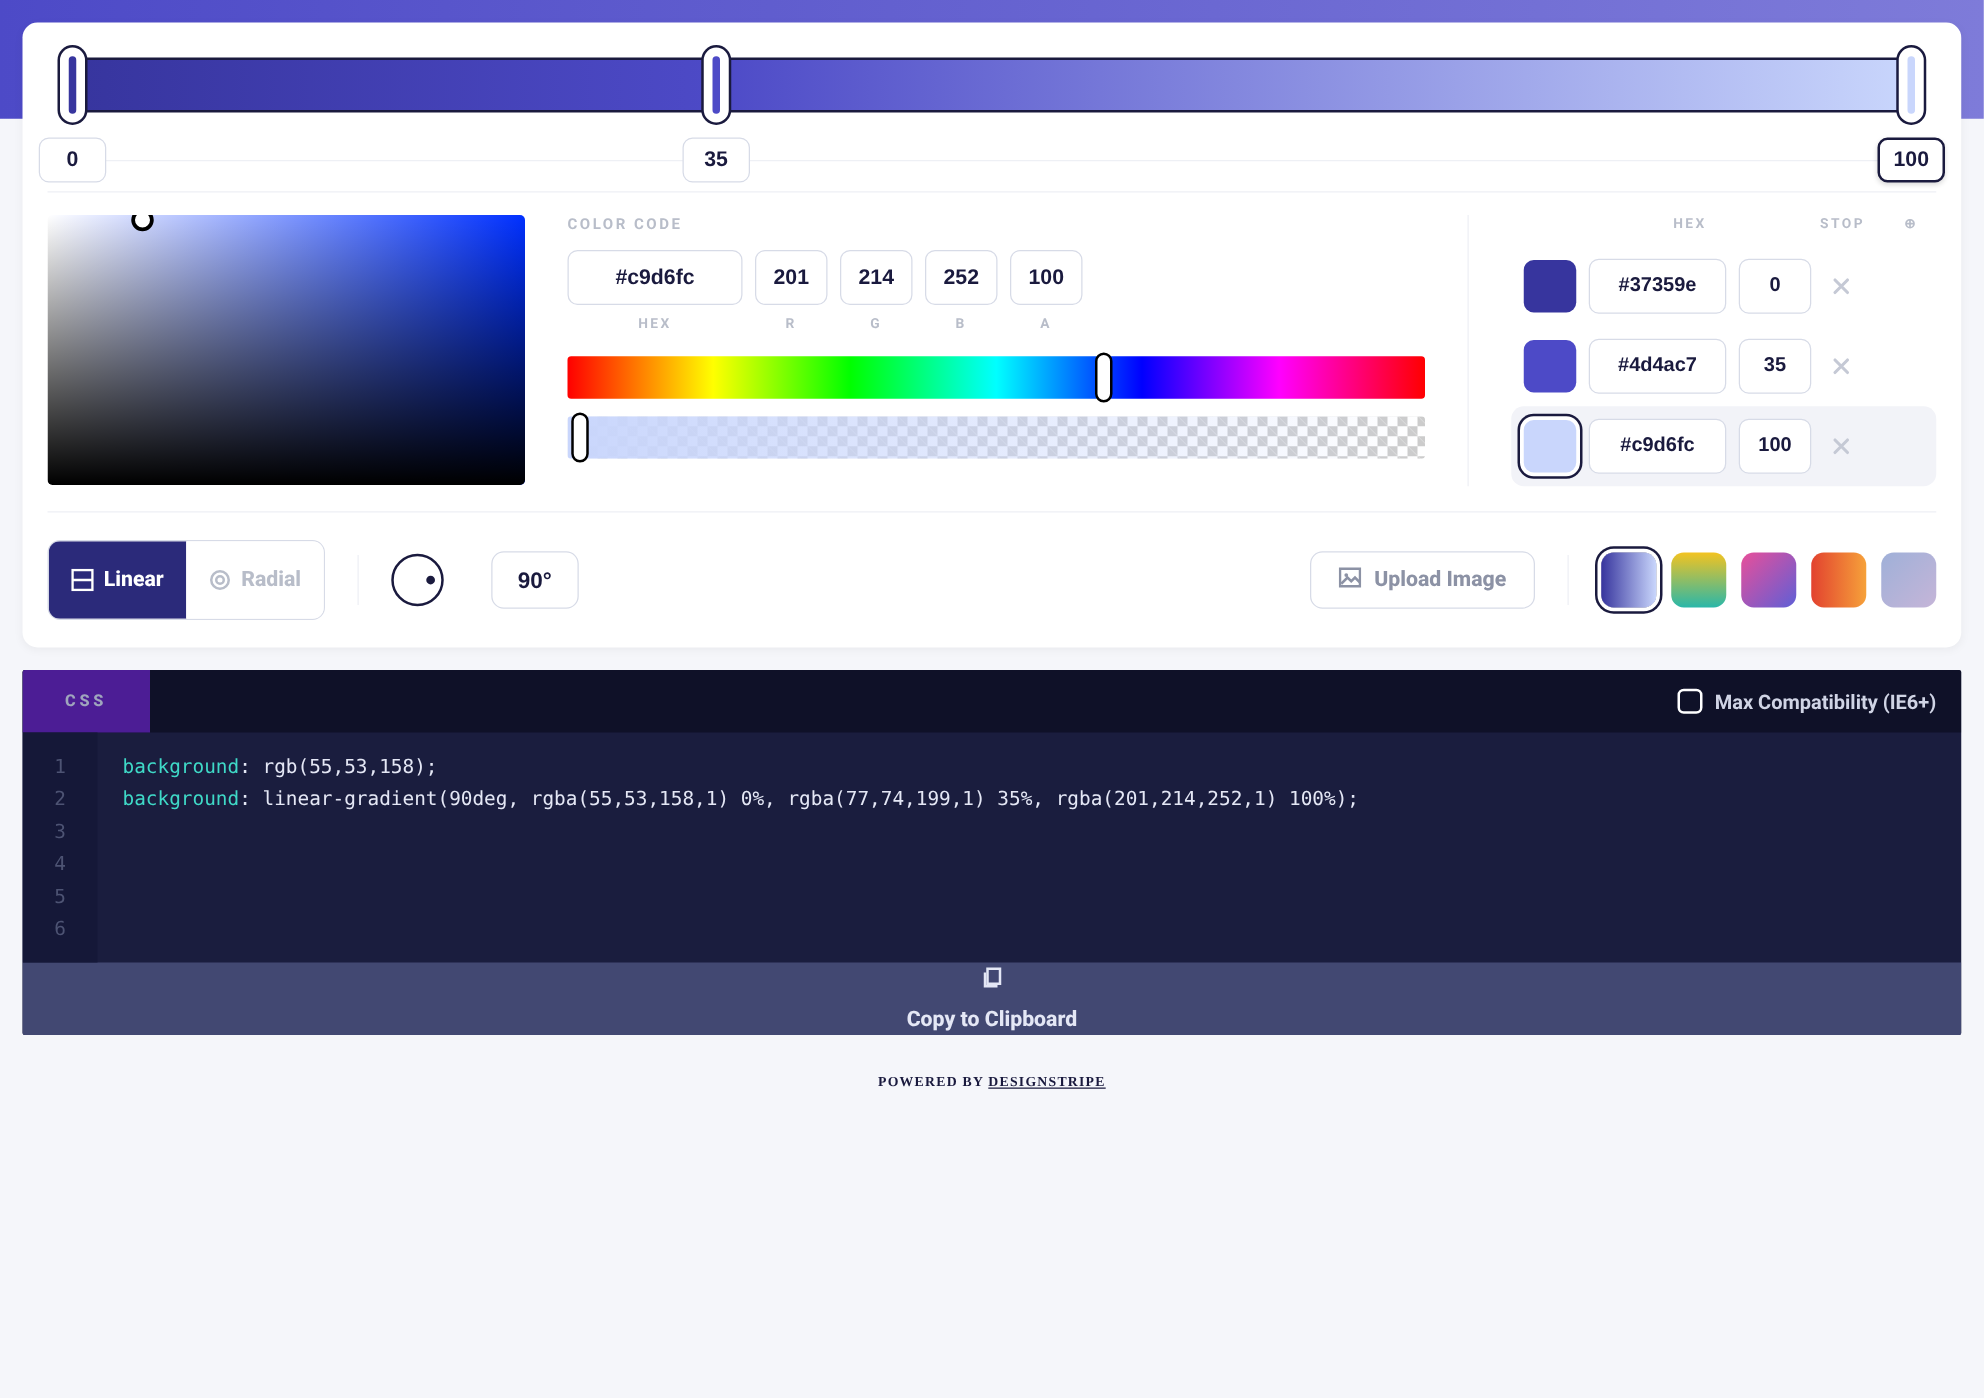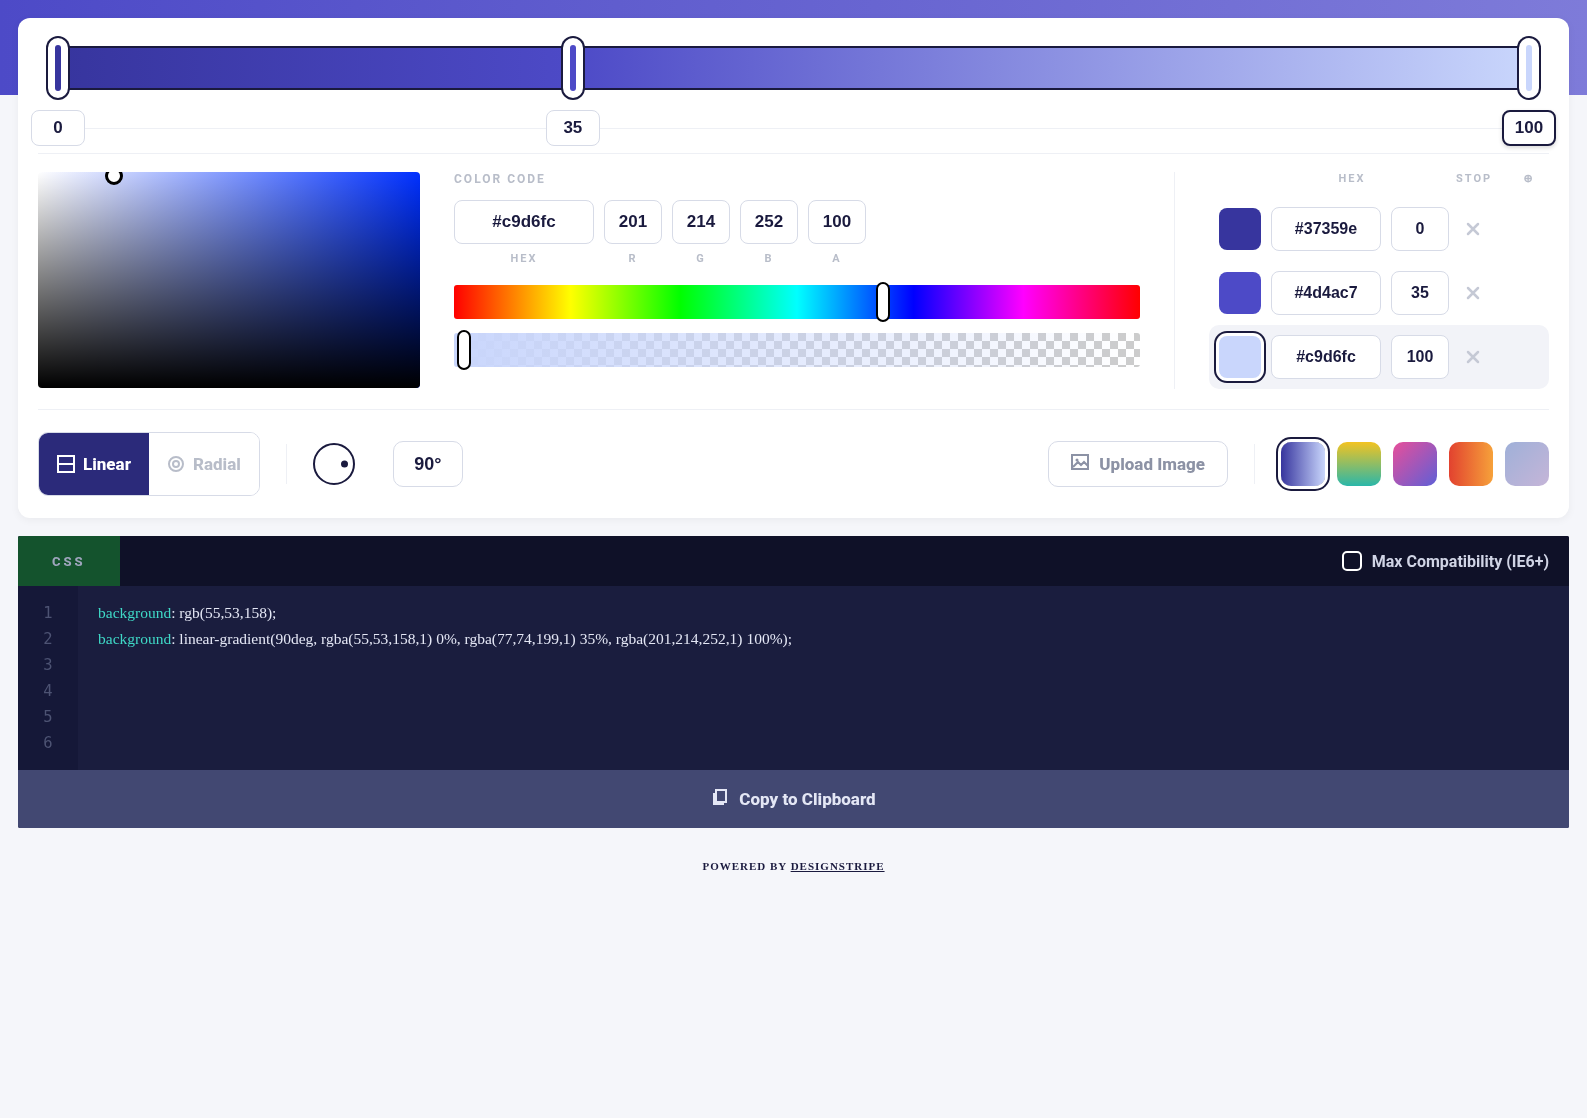--- a/index.html
+++ b/index.html
@@ -295,21 +295,21 @@
 }
 .code-tab {
   padding: 0 34px;
   height: 100%;
   display: flex;
   align-items: center;
   font-size: 13px;
   font-weight: 800;
   letter-spacing: 3px;
   color: #9fa5bd;
-  background: #14532d;
+  background: #4c1d95;
 }
 .compat {
   margin-left: auto;
   margin-right: 20px;
   display: flex;
   align-items: flex-end;
   gap: 10px;
   color: #d0d4e5;
   font-size: 16px;
   font-weight: 700;
@@ -329,34 +329,35 @@
 }
 .gutter {
   width: 60px;
   text-align: center;
   color: #4d5373;
   line-height: 26px;
   background: #151838;
   padding: 14px 0;
   margin: -14px 0;
 }
-.code-lines { padding-left: 20px; line-height: 26px; font-family: Liberation Serif, serif; }
+.code-lines { padding-left: 20px; line-height: 26px; }
 .tok-prop { color: #3fd9c7; }
 .tok-val { color: #e4e7f5; }
 .copy-bar {
   background: #424872;
   height: 58px;
   display: flex;
   align-items: center;
   justify-content: center;
   gap: 10px;
   color: #e4e7f5;
   font-size: 17px;
   font-weight: 800;
   cursor: pointer;
+  flex-direction: column;
 }
 .footer {
   text-align: center;
   padding: 14px;
   font-size: 11px;
   font-weight: 800;
   letter-spacing: 1px;
   color: #1a1a3e;
   font-family: Liberation Serif, serif;
 }

